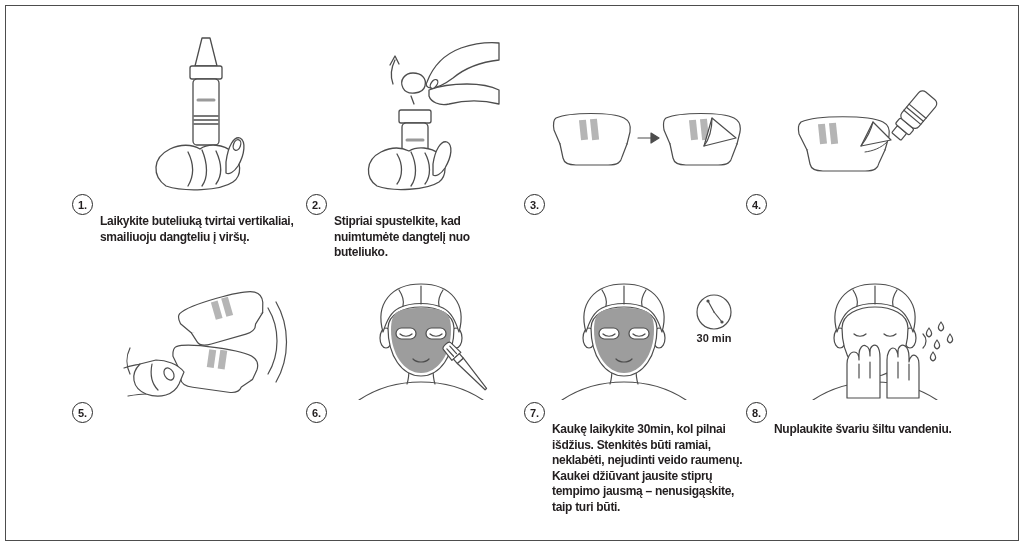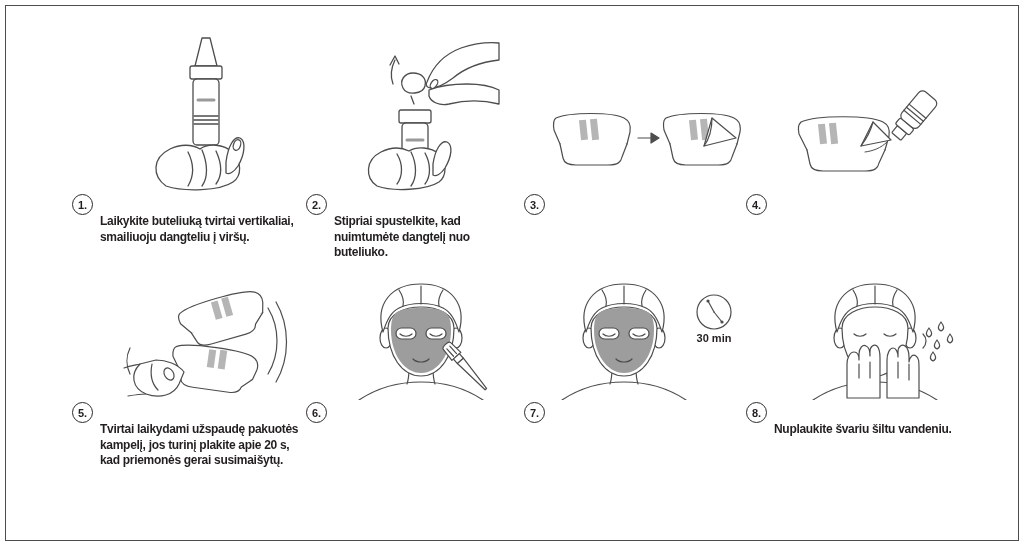--- a/index.html
+++ b/index.html
@@ -190,23 +190,20 @@
             <path d="M30,82 C28,92 30,102 36,108"></path>
             <ellipse cx="47" cy="92" rx="4.5" ry="6.5" transform="rotate(-30 47 92)" fill="#fff"></ellipse>
             <path d="M2,86 C8,84 14,83 18,82"></path>
             <path d="M6,114 C12,113 18,112 24,112"></path>
           </g>
         </g>
       </svg>
     </div>
     <div class="caption">
       <div class="badge">5.</div>
-      <div class="txt">Tvirtai laikydami užspaudę pakuotės
-kampelį, jos turinį plakite apie 20 s,
-kad priemonės gerai susimaišytų.</div>
     </div>
   </div>
 
   <div class="step row2 s6">
     <div class="illo">
       <svg width="160" height="122" viewBox="0 0 160 122">
         <g stroke="#4d4d4d" stroke-width="1.2" fill="none" stroke-linejoin="round" stroke-linecap="round">
           <g>
             <path d="M18,122 C36,110 56,104 80,104 C104,104 124,110 142,122"></path>
             <path d="M68,90 C68,98 67,103 66,106"></path>
@@ -268,20 +265,26 @@
               <circle cx="164" cy="23" r="1.6" fill="#4d4d4d" stroke="none"></circle>
             <line x1="170" y1="34" x2="178" y2="44"></line>
               <circle cx="178" cy="44" r="1.6" fill="#4d4d4d" stroke="none"></circle>
           </g>
         </g>
         <text x="170" y="64" text-anchor="middle" font-size="11" font-weight="bold" fill="#231f20" font-family="Liberation Sans, sans-serif">30 min</text>
       </svg>
     </div>
     <div class="caption">
       <div class="badge">7.</div>
+      <div class="txt">Kaukę laikykite 30min, kol pilnai
+išdžius. Stenkitės būti ramiai,
+neklabėti, nejudinti veido raumenų.
+Kaukei džiūvant jausite stiprų
+tempimo jausmą – nenusigąskite,
+taip turi būti.</div>
     </div>
   </div>
 
   <div class="step row2 s8">
     <div class="illo">
       <svg width="170" height="122" viewBox="0 0 170 122">
         <g stroke="#4d4d4d" stroke-width="1.2" fill="none" stroke-linejoin="round" stroke-linecap="round">
           <g>
             <path d="M18,122 C36,110 56,104 80,104 C104,104 124,110 142,122"></path>
             <path d="M68,90 C68,98 67,103 66,106"></path>

